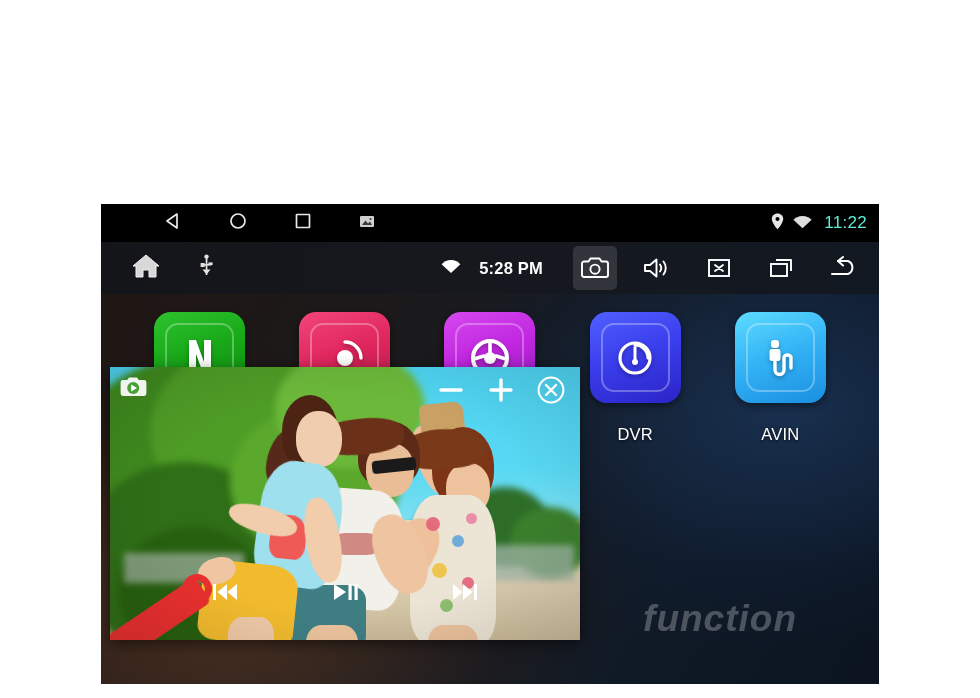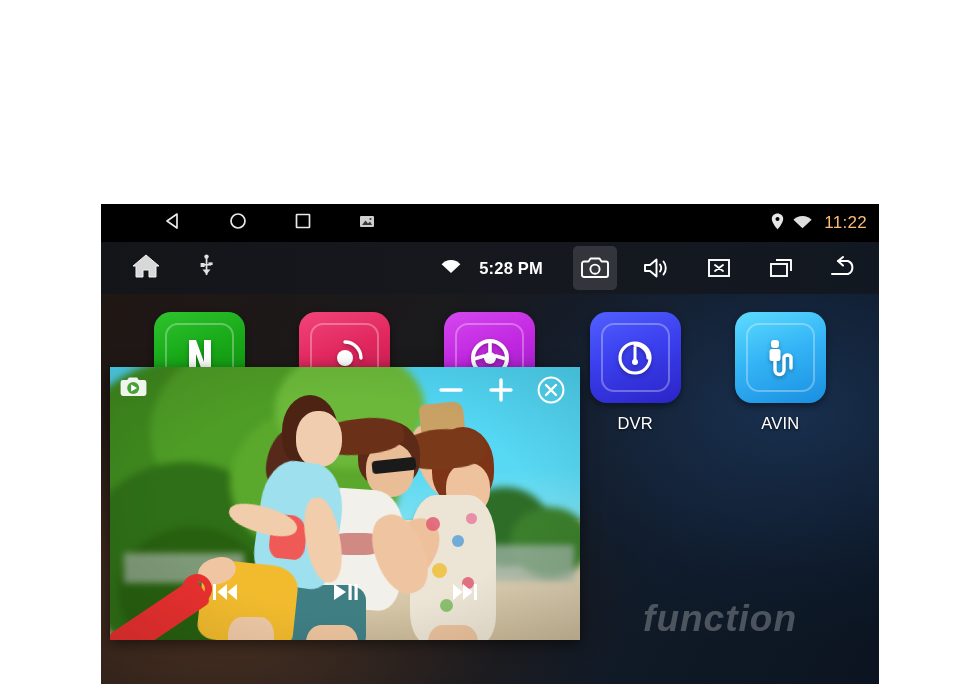--- a/index.html
+++ b/index.html
@@ -76,21 +76,21 @@
   .sb-right {
     position: absolute;
     right: 12px;
     top: 0;
     height: 38px;
     display: flex;
     align-items: center;
     gap: 9px;
   }
   .sb-time {
-    color: #fdba74;
+    color: #5eead4;
     font-size: 17px;
     font-weight: 400;
     letter-spacing: 0.3px;
     margin-left: 3px;
   }
 
   
   .toolbar {
     position: relative;
     height: 52px;
@@ -164,21 +164,21 @@
     pointer-events: none;
   }
   .app-glyph {
     position: relative;
     z-index: 2;
     width: 46px; height: 46px;
     display: flex; align-items: center; justify-content: center;
     filter: drop-shadow(0 2px 2px rgba(0,0,0,0.3));
   }
   .app-label {
-    margin-top: 11px;
+    margin-top: 22px;
     color: #ffffff;
     font-size: 16.5px;
     font-weight: 400;
     letter-spacing: 0.2px;
     text-shadow: 0 1px 3px rgba(0,0,0,0.8);
     white-space: nowrap;
   }
 
   
   .pip {

